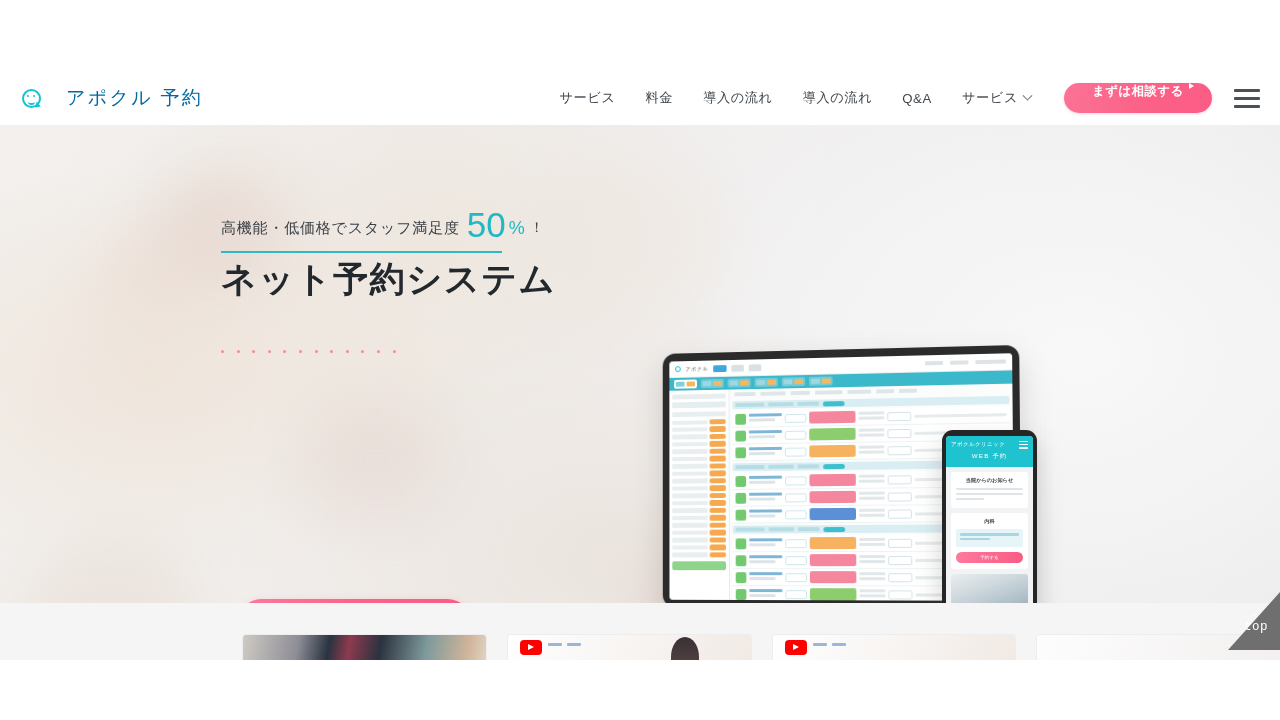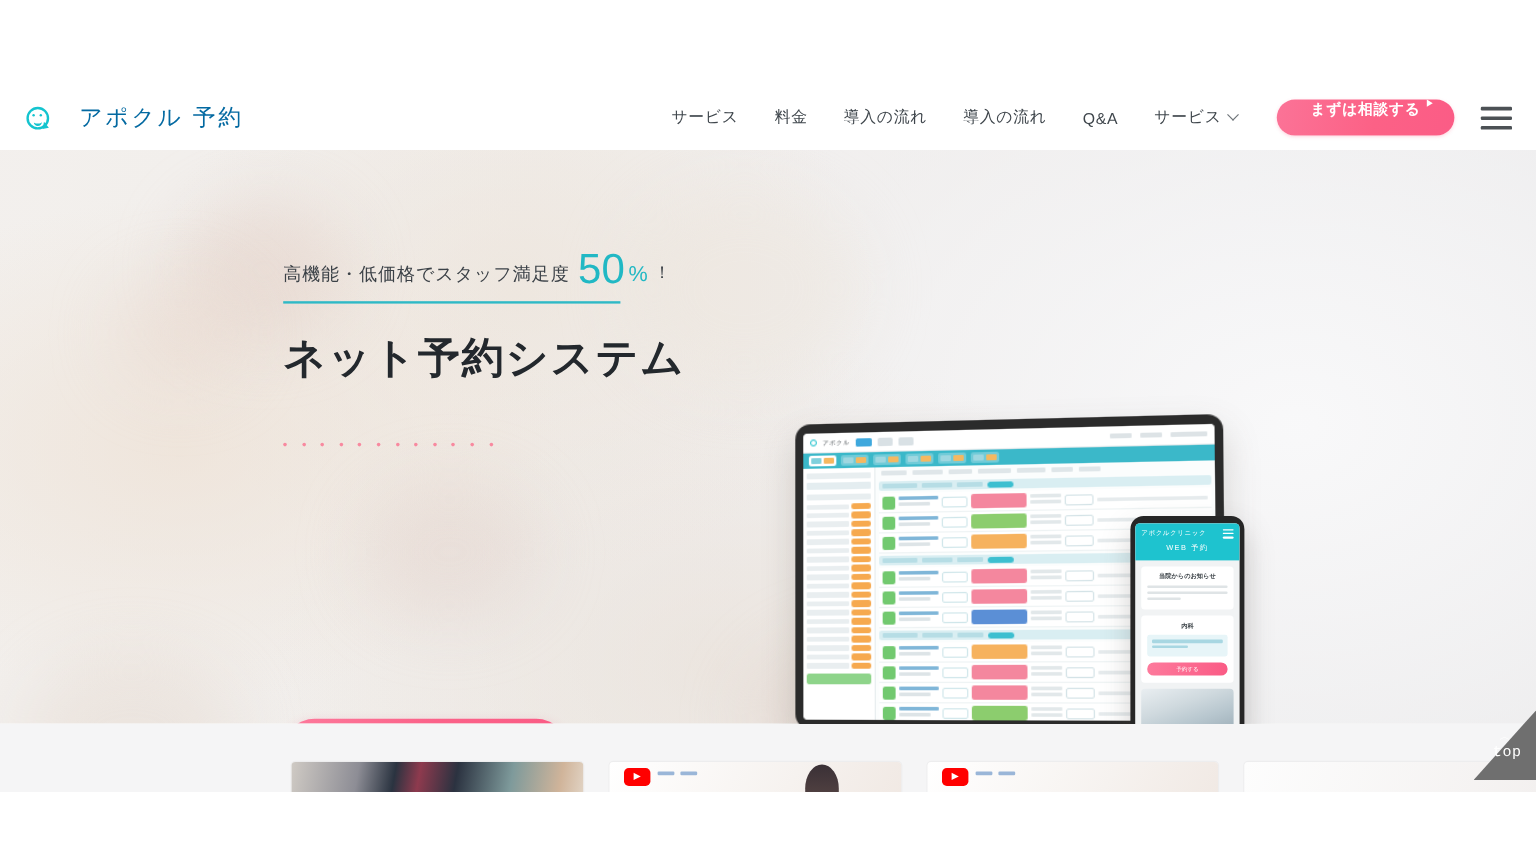--- a/index.html
+++ b/index.html
@@ -85,35 +85,35 @@
   .blob { position:absolute; border-radius:50%; filter:blur(26px); pointer-events:none; }
   .b1 { left:150px; top:40px;  width:140px; height:120px; background:rgba(226,206,198,.45); }
   .b2 { left:95px;  top:105px; width:110px; height:95px;  background:rgba(232,214,206,.40); }
   .b3 { left:300px; top:275px; width:150px; height:120px; background:rgba(224,206,198,.34); }
   .b4 { left:620px; top:400px; width:230px; height:150px; background:rgba(222,206,196,.34); }
   .b5 { left:20px;  top:420px; width:180px; height:130px; background:rgba(226,210,200,.34); }
   .b6 { left:520px; top:30px;  width:200px; height:170px; background:rgba(236,228,220,.42); }
   .b7 { left:740px; top:470px; width:260px; height:120px; background:rgba(228,224,222,.30); }
 
   
-  .copy { position:absolute; left:236px; top:82px; width:420px; }
+  .copy { position:absolute; left:221px; top:82px; width:420px; }
 
   .kicker { display:flex; align-items:flex-end; white-space:nowrap; }
   .kicker-text { font-size:15px; color:#3b4147; letter-spacing:0.8px; padding-bottom:4px; }
   .kicker-num {
     font-size:35px; color:#21b8c4; letter-spacing:0px; line-height:1;
     margin-left:7px; font-weight:400;
   }
   .kicker-pct { font-size:18px; color:#21b8c4; margin-left:3px; padding-bottom:3px; }
   .kicker-ex { font-size:14px; color:#3b4147; margin-left:5px; padding-bottom:5px; }
   .kicker-rule { width:281px; height:2px; background:#2fb9c6; margin-top:9px; }
 
   .sub-title { margin-top:32px; font-size:22px; color:#2e343a; letter-spacing:2.2px; }
   .main-title {
-    margin-top:22px; font-size:35px; font-weight:bold; color:#23282d;
+    margin-top:3px; font-size:35px; font-weight:bold; color:#23282d;
     letter-spacing:1.6px; white-space:nowrap;
   }
 
   .dots { margin-top:47px; display:flex; gap:0; }
   .dots i { display:block; width:3px; height:3px; border-radius:50%;
     background:#f8899f; margin-right:12.6px; }
 
   .lead { margin-top:7px; font-size:13.6px; color:#3c4248; letter-spacing:0.9px; line-height:24px; }
 
   .hero-cta {

